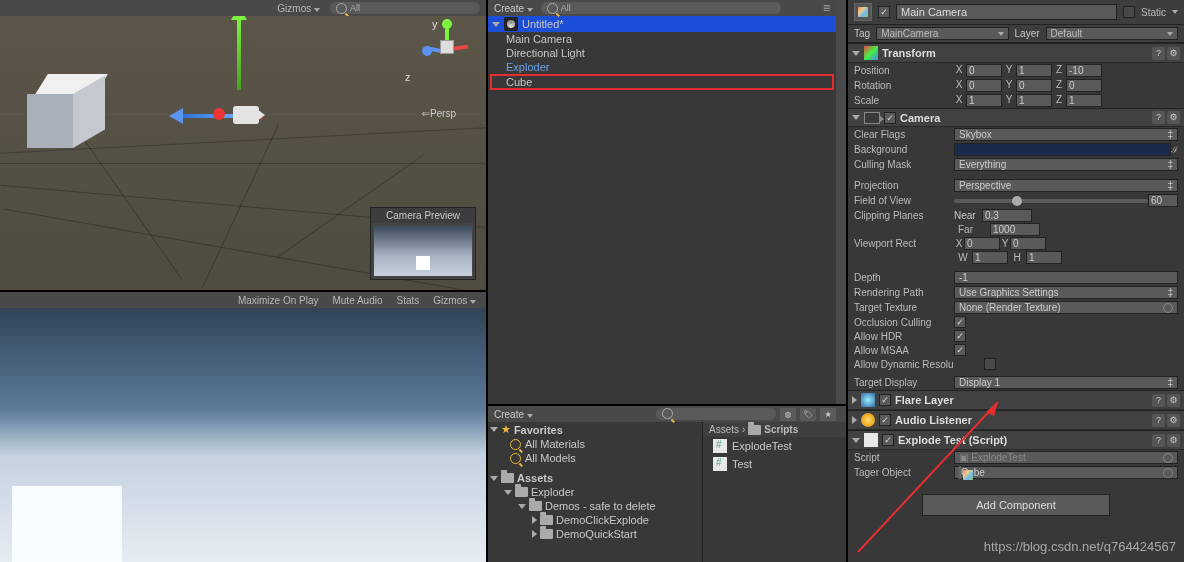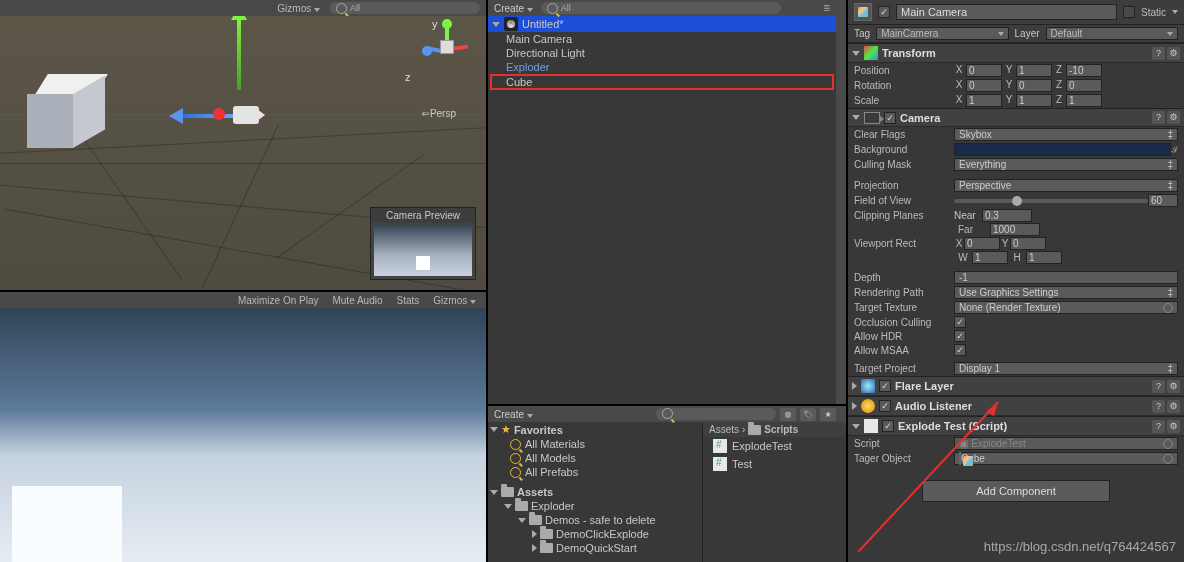--- a/index.html
+++ b/index.html
@@ -257,24 +257,20 @@
               <b>Favorites</b>
             </div>
           <div class="fav-item">
               <span class="search-icon"></span>
               <span>All Materials</span>
             </div>
           <div class="fav-item">
               <span class="search-icon"></span>
               <span>All Models</span>
             </div>
-          <div class="fav-item">
-              <span class="search-icon"></span>
-              <span>All Prefabs</span>
-            </div>
           <div style="height:6px"></div>
           <div class="fav-head">
               <span class="tri open"></span>
               <span class="folder-icon"></span>
               <b>Assets</b>
             </div>
           <div class="tree-row indent1">
               <span class="tri open"></span>
               <span class="folder-icon"></span>
               <span>Exploder</span>
@@ -474,23 +470,27 @@
             <span class="check">✓</span>
           </div>
         <div class="prop-row">
             <span class="prop-label">Allow HDR</span>
             <span class="check">✓</span>
           </div>
         <div class="prop-row">
             <span class="prop-label">Allow MSAA</span>
             <span class="check">✓</span>
           </div>
+        <div class="prop-row">
+            <span class="prop-label" style="width:130px">Allow Dynamic Resolu</span>
+            <span class="check" style="background:#494949"></span>
+          </div>
         <div style="height:4px"></div>
         <div class="prop-row">
-            <span class="prop-label">Target Project</span>
+            <span class="prop-label">Target Display</span>
             <span class="full-field">
               <span>Display 1</span>
               <span>‡</span>
             </span>
           </div>
       </div>
 
       <div class="comp-header">
         <span class="tri"></span>
           <span class="comp-icon ci-flare"></span>

